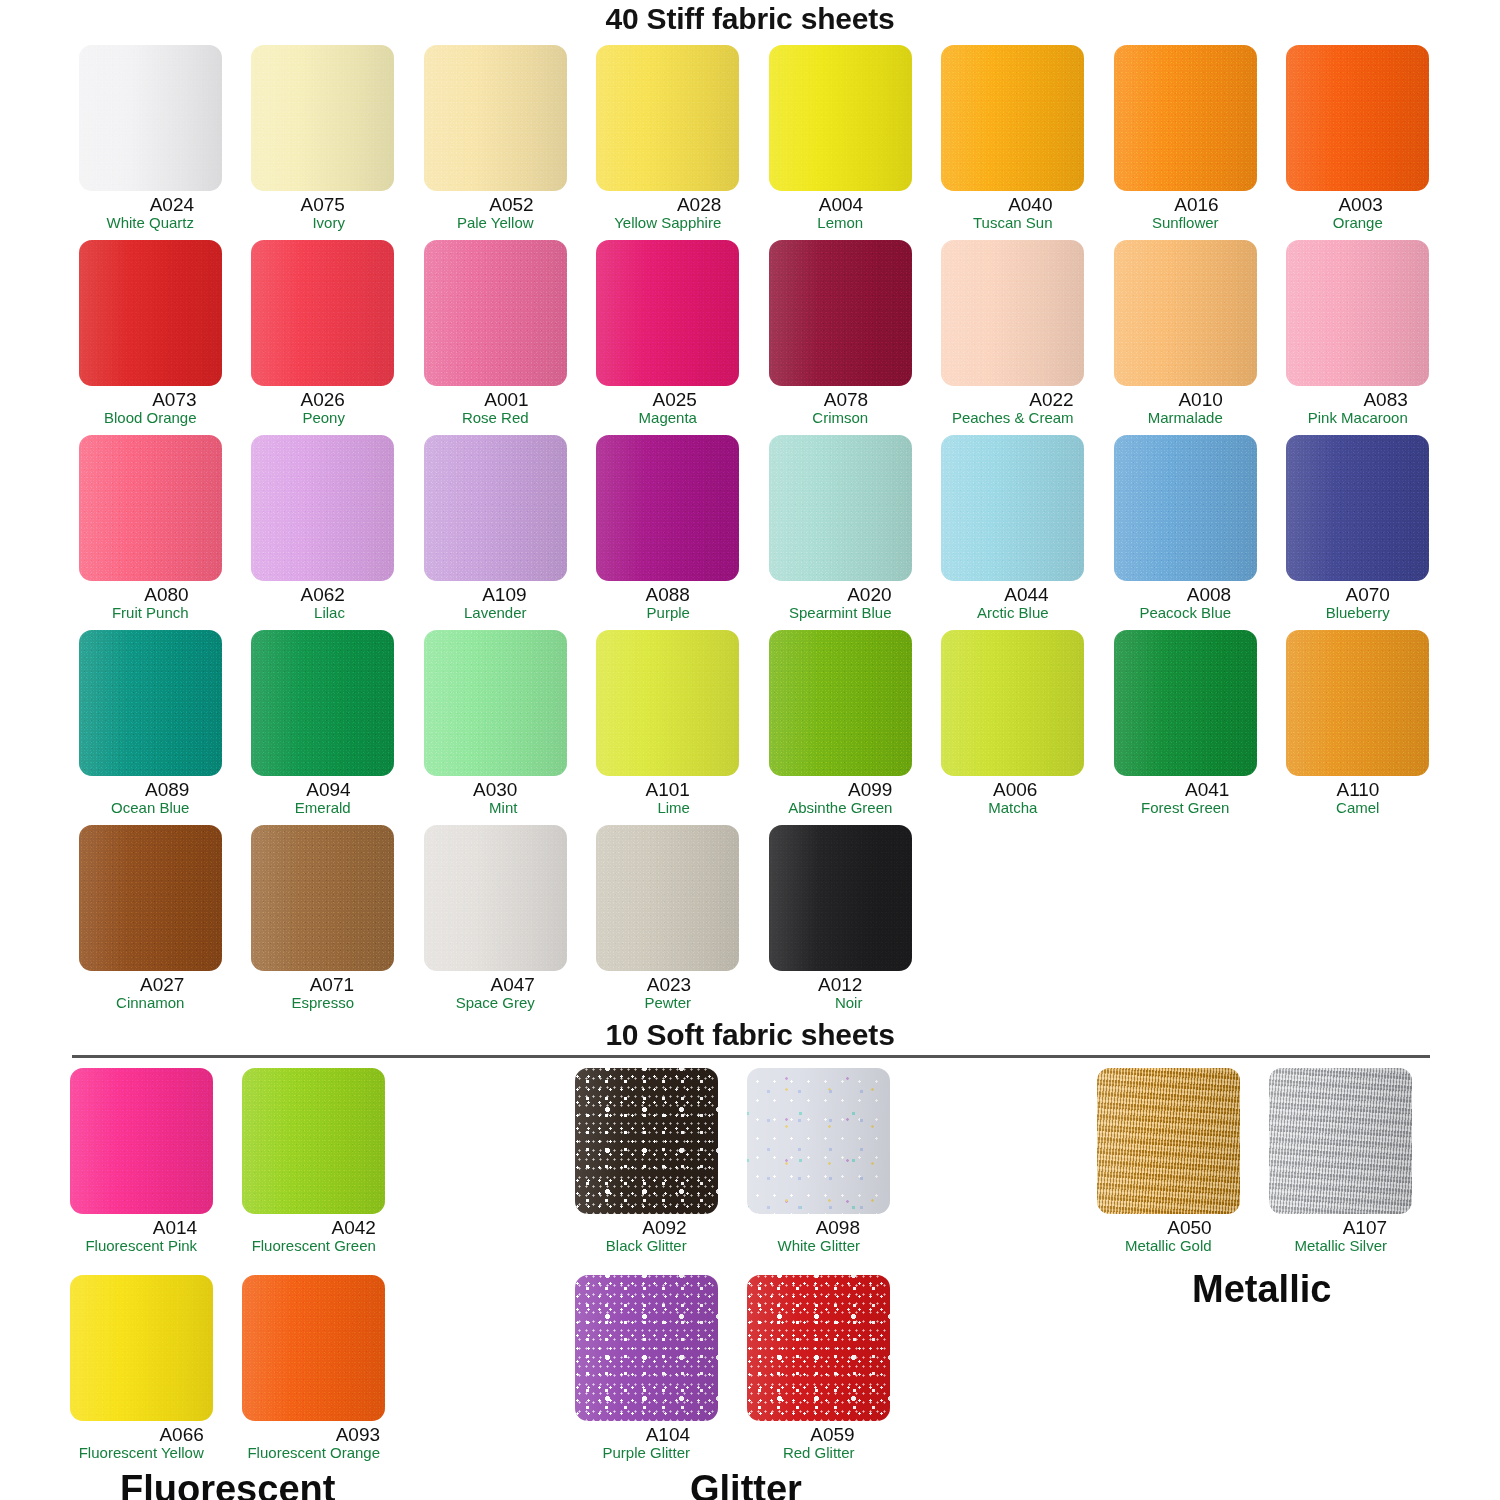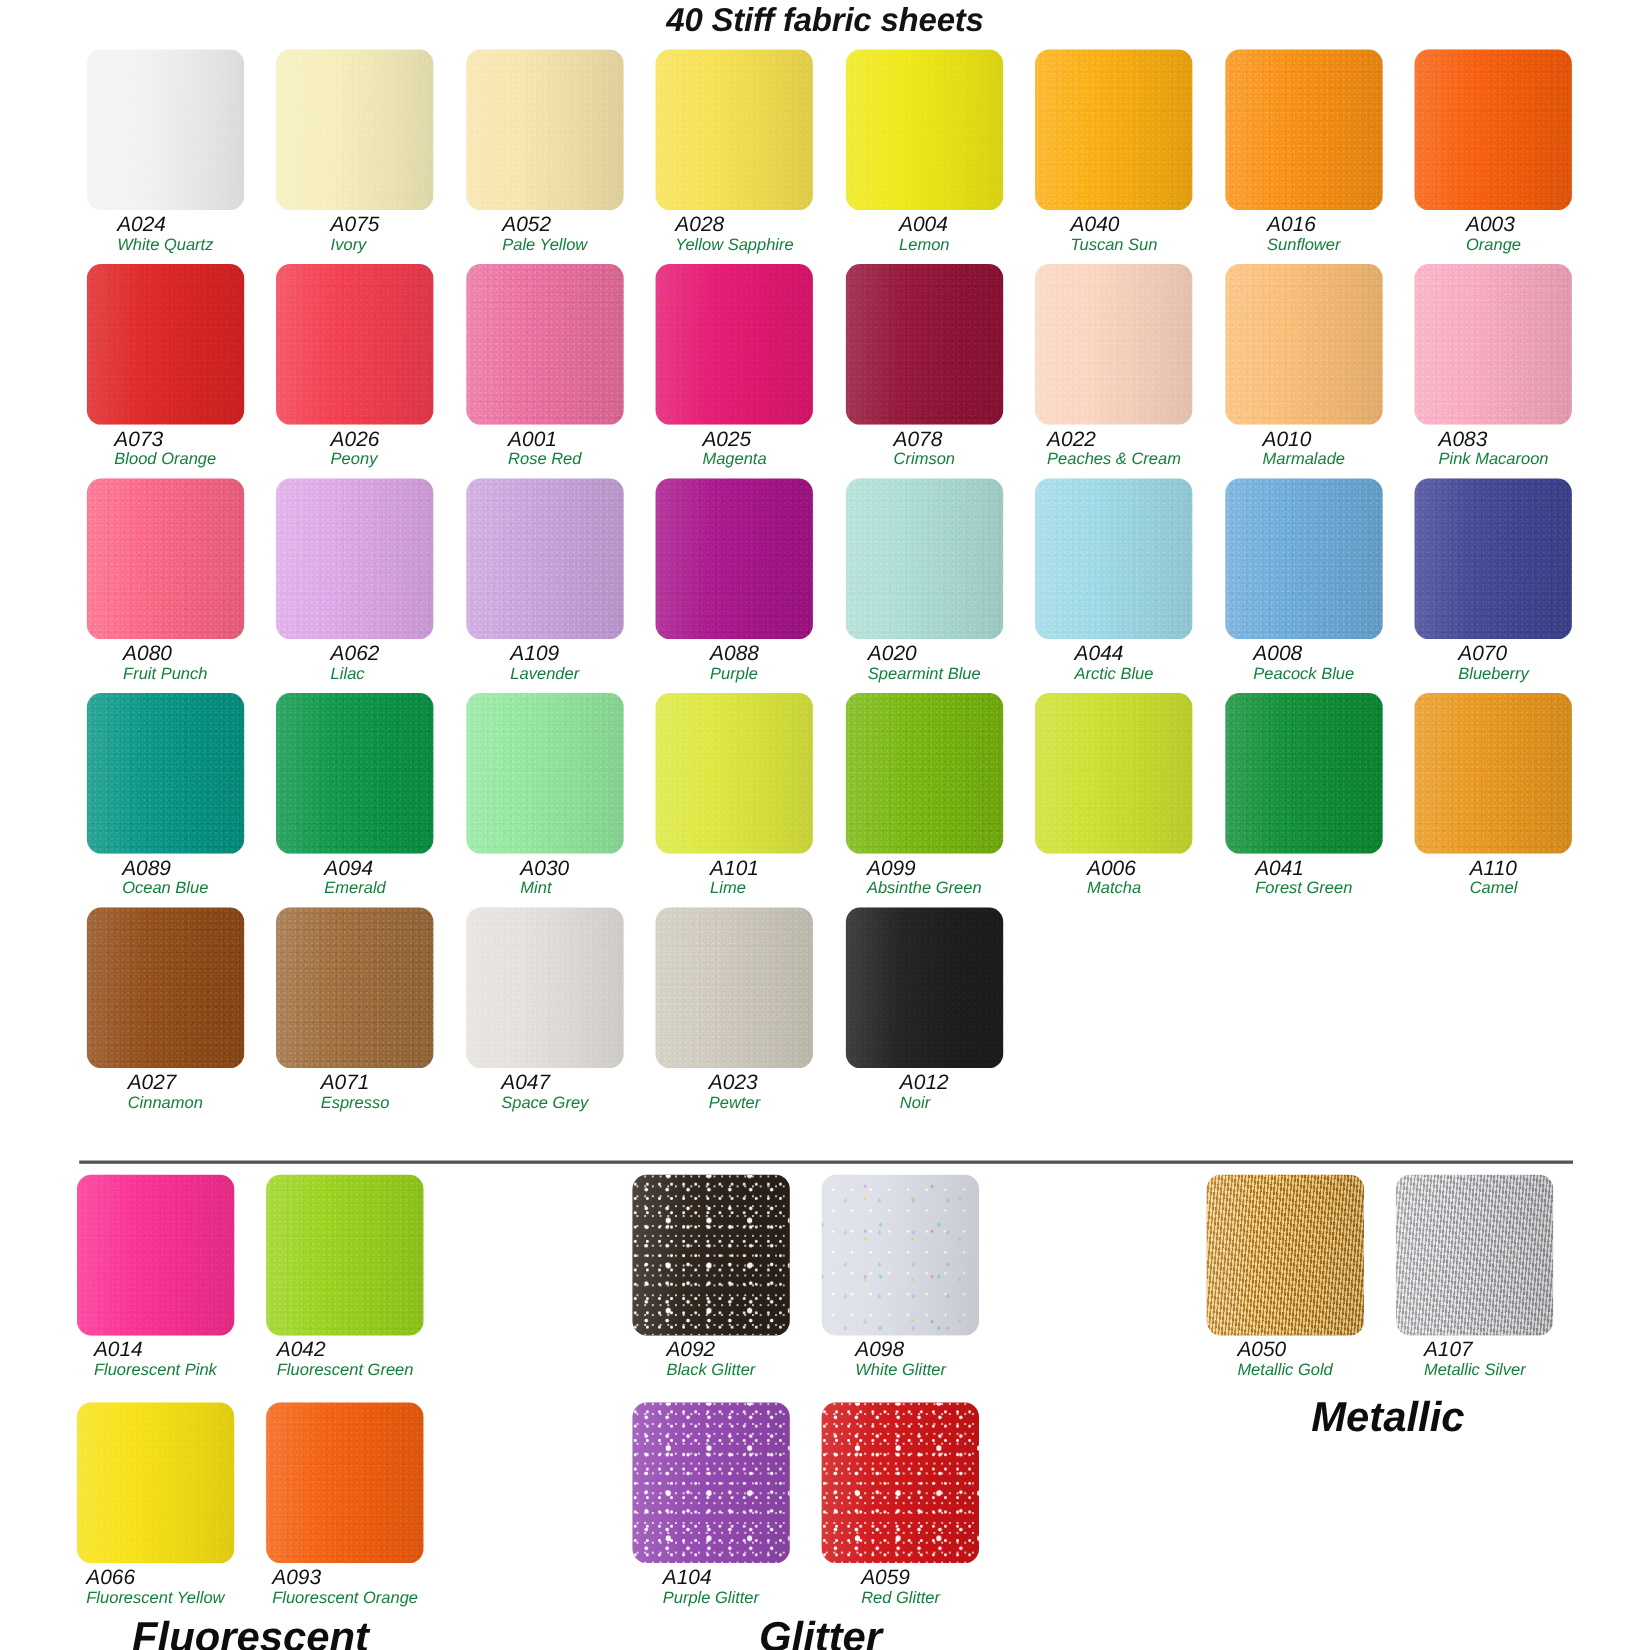--- a/index.html
+++ b/index.html
@@ -4,21 +4,21 @@
 <title>Fabric Sheet Colour Chart</title>
 <style>
   * { box-sizing: border-box; margin: 0; padding: 0; }
   html, body {
     width: 1500px; height: 1500px;
     background: #ffffff;
     font-family: "Liberation Sans", sans-serif;
     color: #1a1a1a;
     overflow: hidden;
   }
-  #sheet { position: relative; width: 1500px; height: 1220px; font-style: italic; }
+  #sheet { position: relative; width: 1500px; height: 1220px; }
 
   
   .section-title {
     position: absolute;
     width: 1500px;
     text-align: center;
     font-size: 30px;
     font-weight: 700;
     letter-spacing: -0.2px;
     color: #131313;
@@ -78,21 +78,21 @@
   .chip .sheen {
     position: absolute; inset: 0;
     background: linear-gradient(92deg,
        rgba(255,255,255,.16) 0%,
        rgba(255,255,255,.03) 35%,
        rgba(0,0,0,.05) 72%,
        rgba(0,0,0,.10) 100%);
   }
   .labels {
     margin-top: 4px;
-    text-align: left;
+    text-align: right;
     line-height: 1.07;
     white-space: nowrap;
   }
   .code { font-size: 19px; color: #111; display: block; }
   .name { font-size: 15px; color: #15803d; display: block; }
 
   
   .soft-group { position: absolute; }
   .soft-grid {
     display: grid;
@@ -505,20 +505,21 @@
           <div class="grain"></div>
           <div class="sheen"></div>
         </div>
         <div class="labels">
           <span class="code">A012</span>
           <span class="name">Noir</span>
         </div>
       </div>
     </div>
 
+  <h2 class="section-title" id="soft-title">10 Soft fabric sheets</h2>
 
   <div class="divider" style="background: rgb(85, 85, 85);"></div>
 
   <div id="soft-area">
       <div class="soft-group" style="left: 55px; top: 1068px;">
         <div class="soft-grid">
           <div class="cell">
             <div class="chip" style="background: rgb(250, 46, 142);">
               <div class="grain"></div>
               <div class="sheen"></div>

